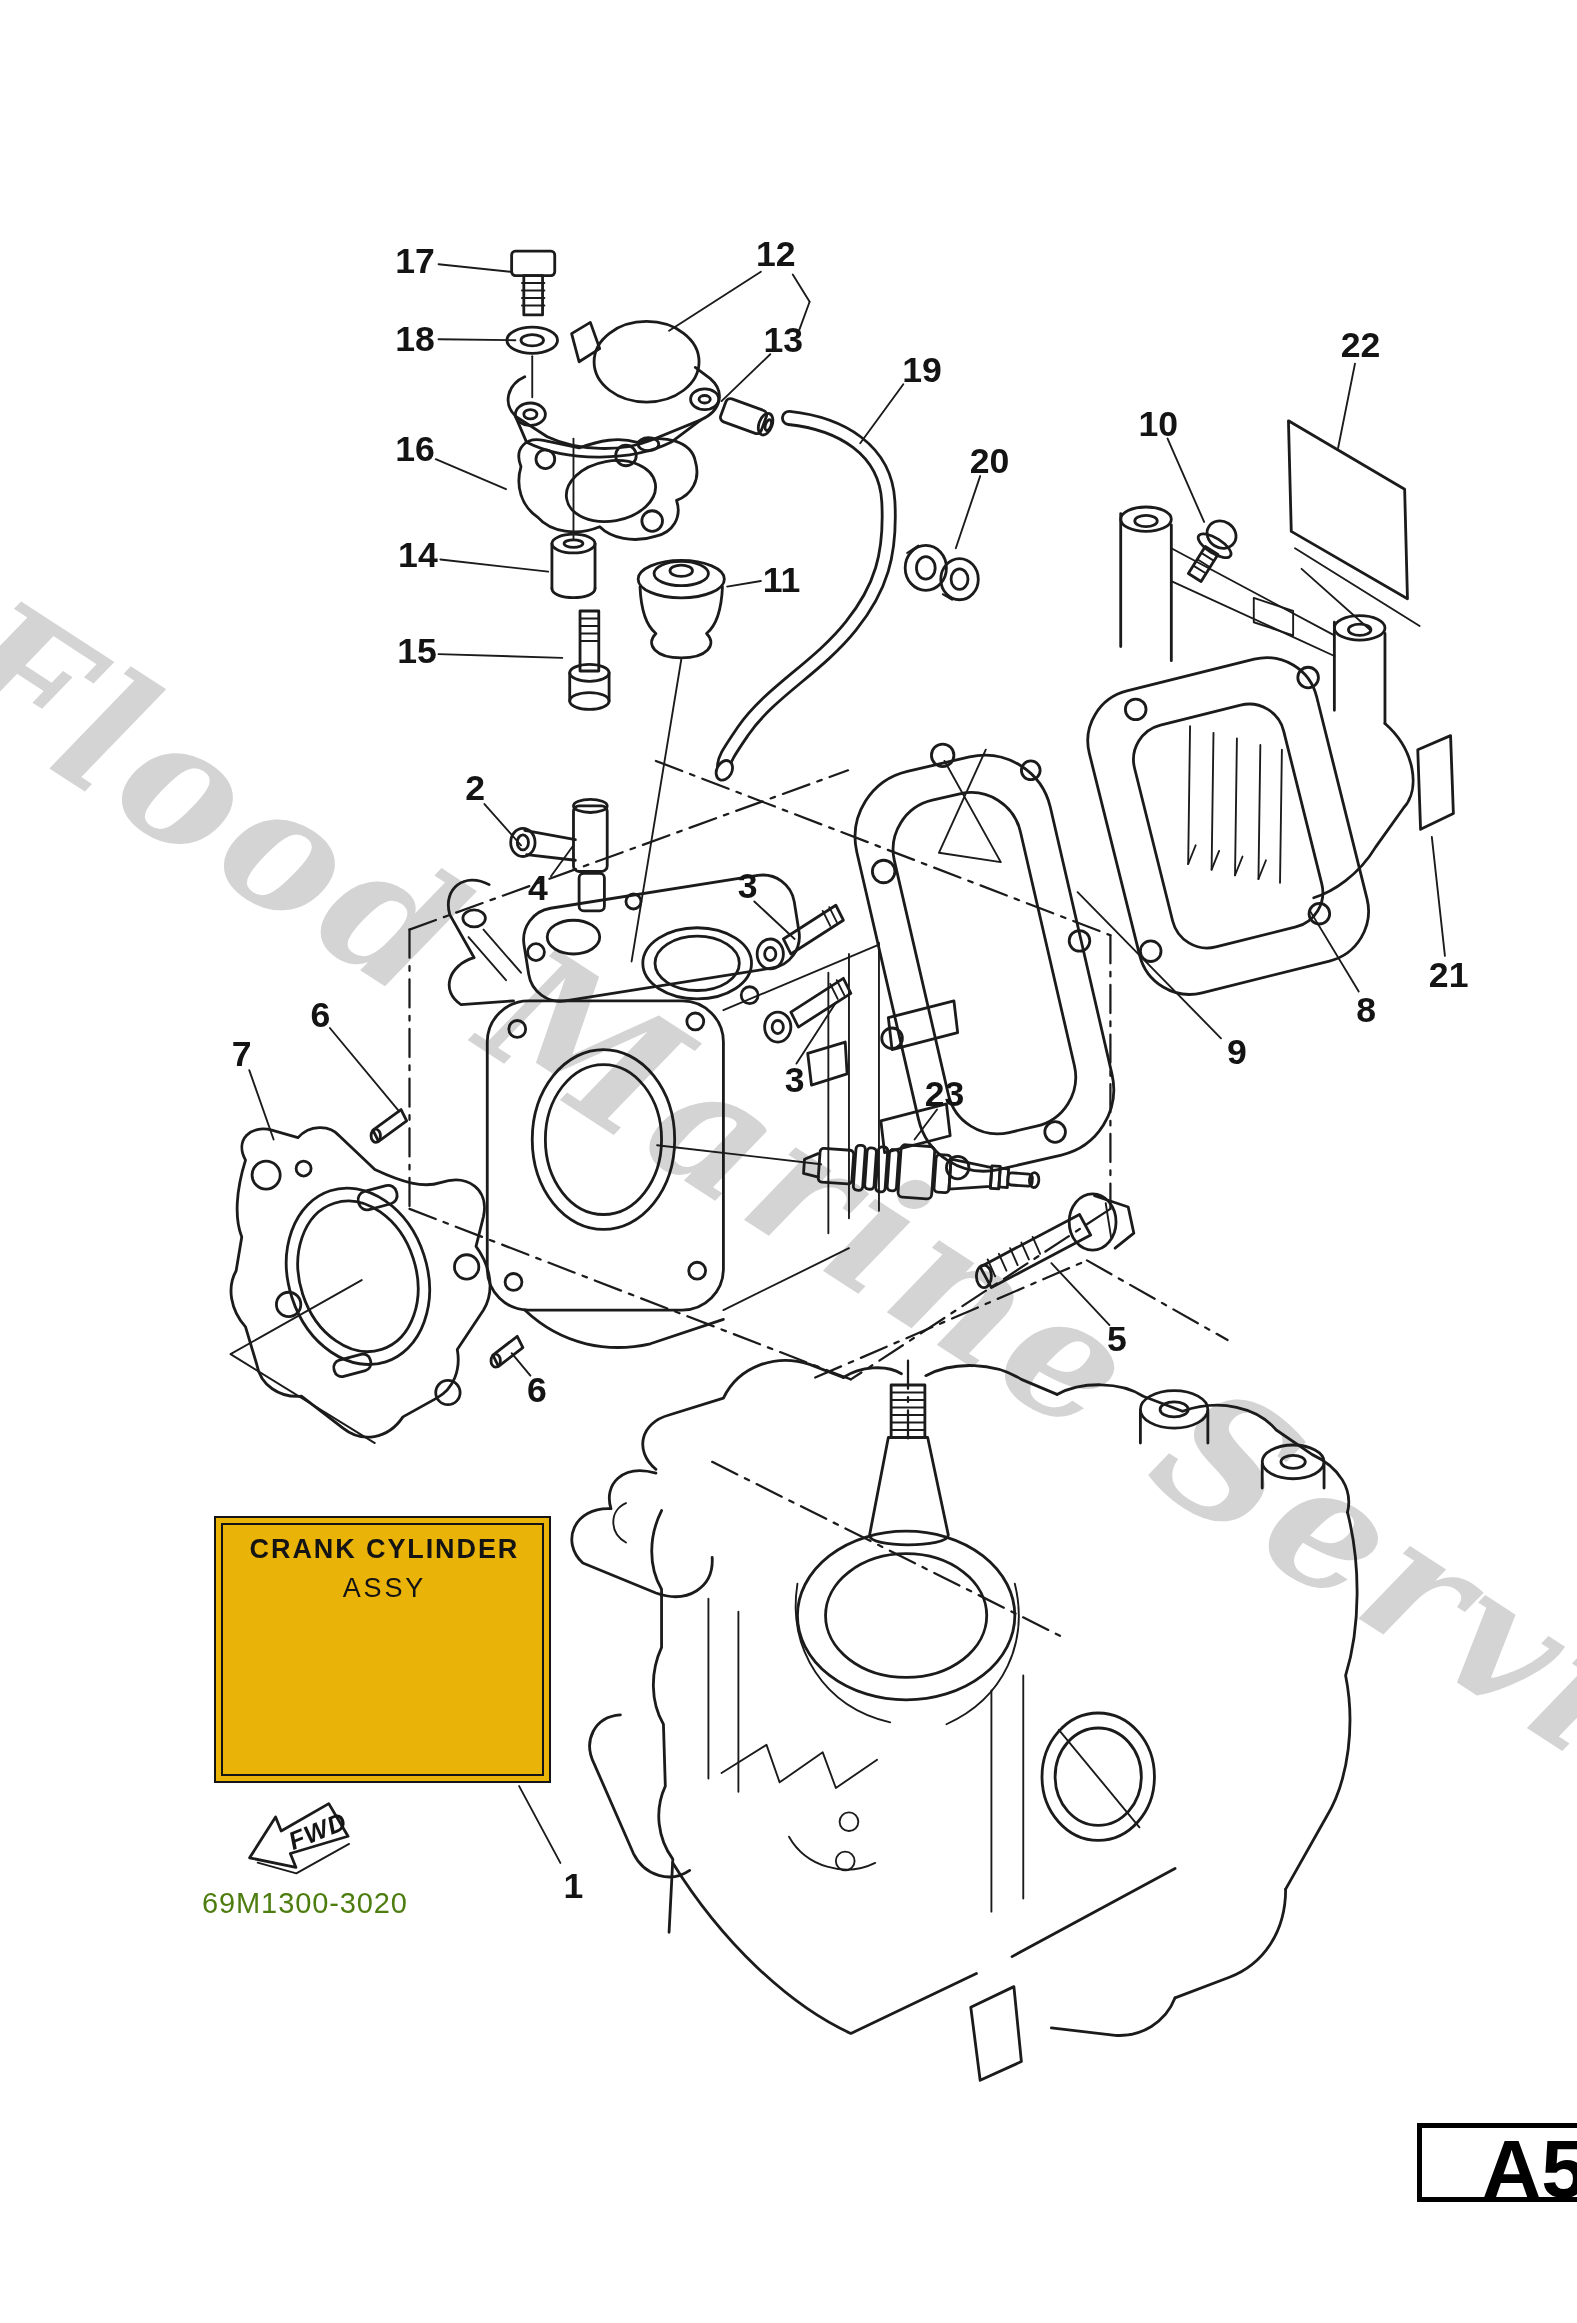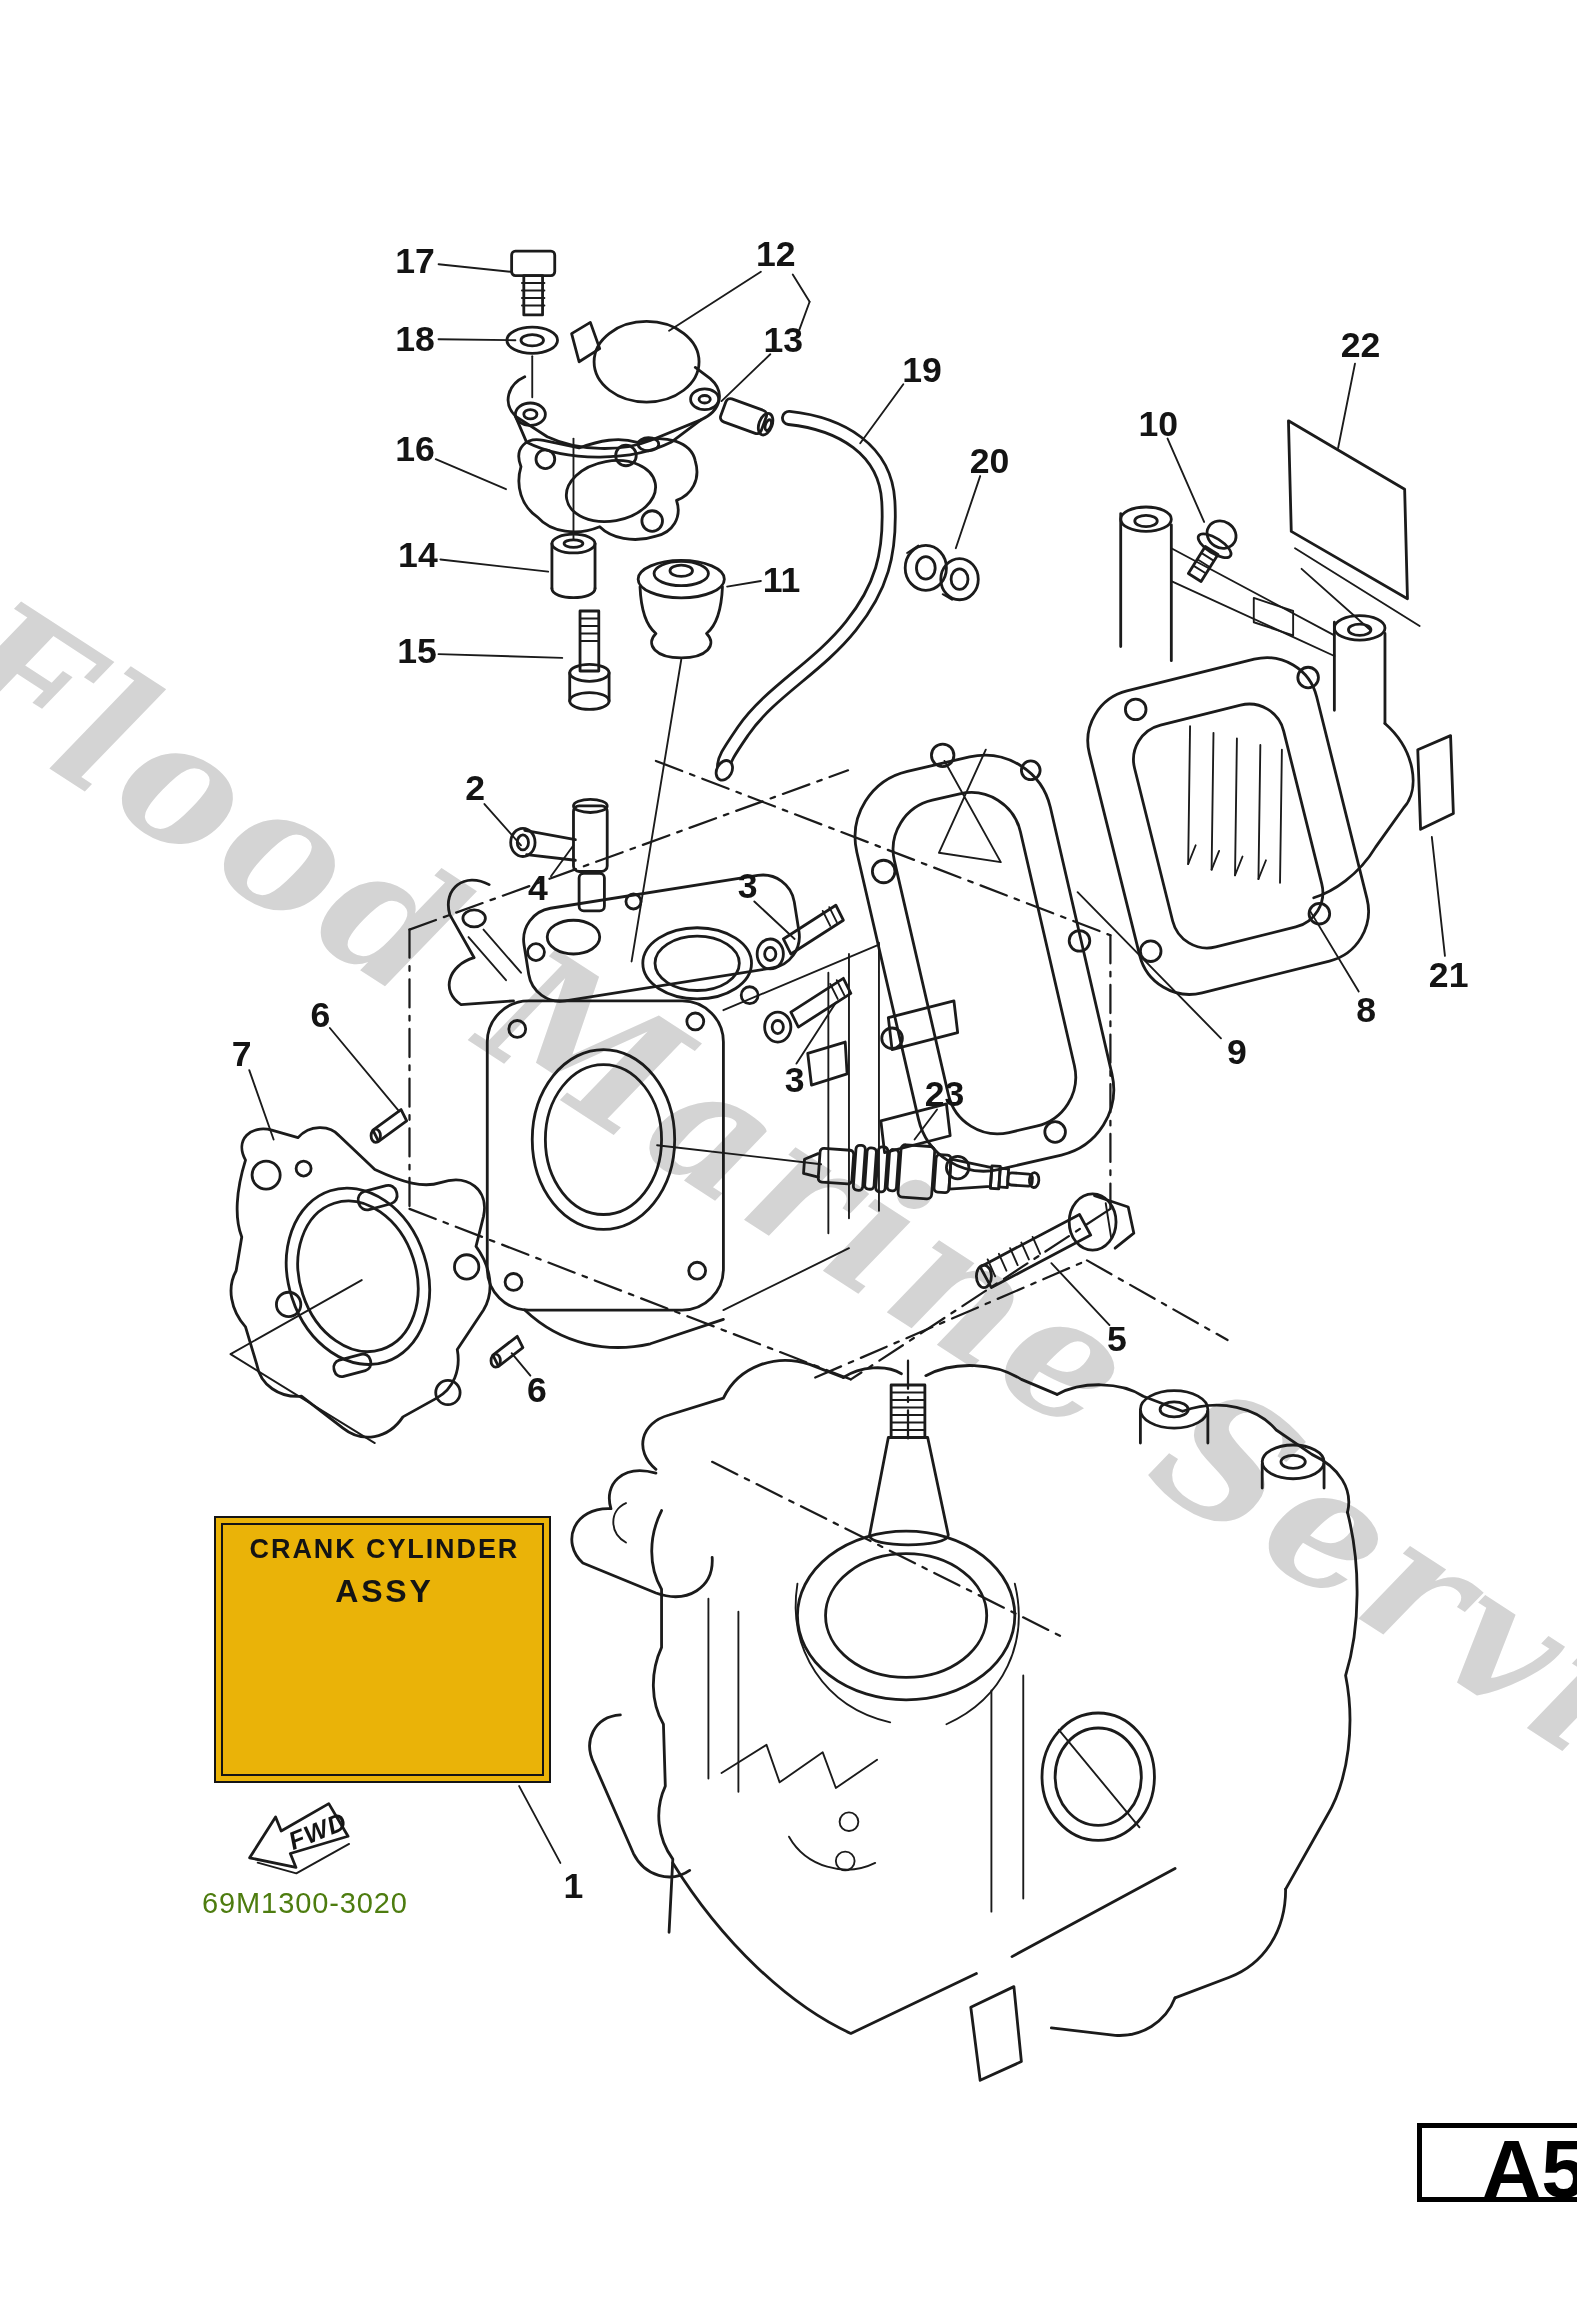--- a/index.html
+++ b/index.html
@@ -29,21 +29,21 @@
   }
   .info-box{
     position:absolute;left:214px;top:1516px;width:337px;height:267px;
     border:2.8px solid #141414;background:#eab308;z-index:3;box-sizing:border-box;
   }
   .info-box .inner{
     position:absolute;left:4.7px;top:4.7px;right:4.7px;bottom:4.7px;
     border:2.8px solid #141414;box-sizing:border-box;padding:9.4px 5.6px 0 9.4px;
   }
   .info-title{font-weight:700;font-size:27px;text-align:center;letter-spacing:1.9px;color:#141414;}
-  .info-title2{font-weight:700;font-size:32px;text-align:center;letter-spacing:2.8px;margin-top:7.5px;color:#141414;}
+  .info-title2{font-weight:400;font-size:27px;text-align:center;letter-spacing:2.8px;margin-top:7.5px;color:#141414;}
   .info-refs{margin-top:9.4px;font-weight:700;font-size:21px;line-height:1.32;color:#141414;letter-spacing:0;}
   .info-refs div{white-space:nowrap;}
   .figure-code{
     position:absolute;left:202px;top:1887px;font-size:29px;color:#4d7c0f;
     letter-spacing:0.9px;z-index:3;text-align:right;
   }
   .page-tab{
     position:absolute;left:1417px;top:2123px;width:221px;height:79px;
     border:5.6px solid #000;box-sizing:border-box;background:#fff;z-index:3;
   }

